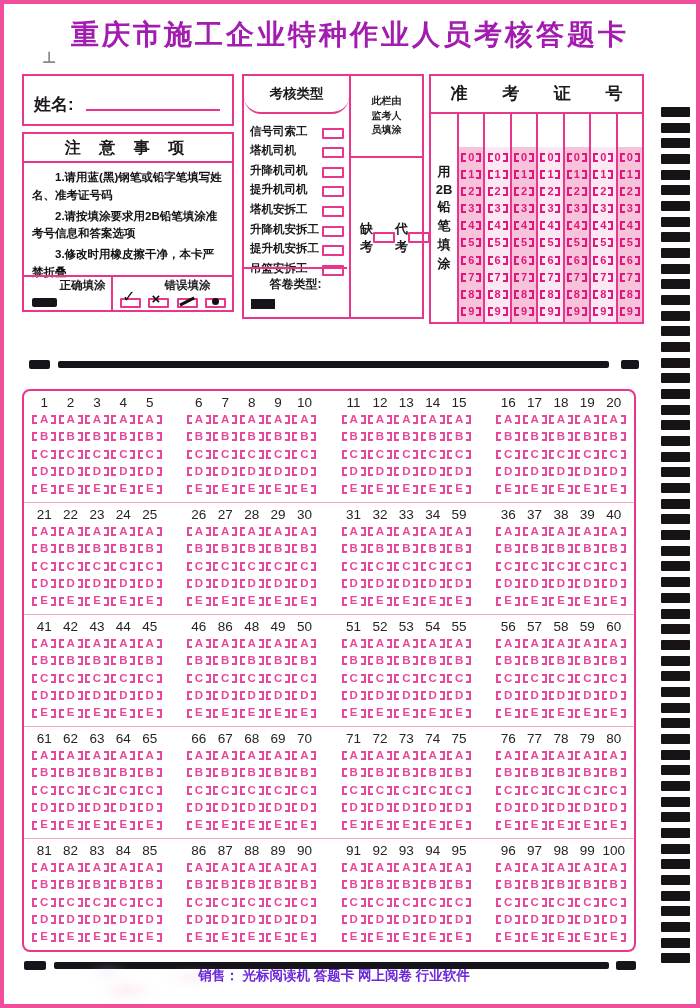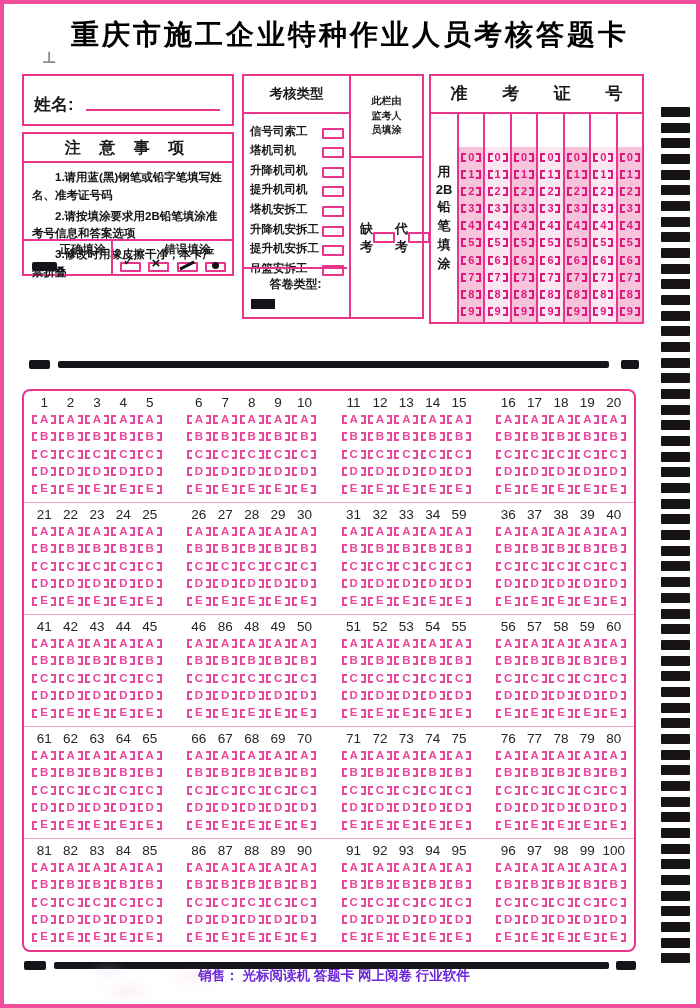--- a/index.html
+++ b/index.html
@@ -4,31 +4,31 @@
 <style>
   html,body{margin:0;padding:0;background:#fff;}
   .page{position:relative;width:700px;height:1008px;box-sizing:border-box;
     background:#fff;border:4px solid var(--edge);overflow:hidden;
     font-family:"Liberation Sans","DejaVu Sans",sans-serif;color:var(--ink);}
   .abs{position:absolute;box-sizing:border-box;}
   .box{position:absolute;box-sizing:border-box;border:2px solid var(--mag);background:#fff;}
 
   
   .title{left:0;top:12px;width:100%;text-align:center;font-size:28px;font-weight:bold;
-    letter-spacing:3px;color:#000000;}
+    letter-spacing:3px;color:#a21caf;}
   .regmark{left:38px;top:44px;font-size:16px;color:#8a8a8a;font-weight:bold;}
 
   
   .name-box{left:18px;top:70px;width:212px;height:52px;}
   .name-label{position:absolute;left:10px;bottom:8px;font-size:17px;font-weight:bold;}
   .name-line{position:absolute;left:62px;right:12px;bottom:13px;height:0;
     border-bottom:2px solid var(--mag);}
 
   
-  .notice-box{left:18px;top:128px;width:212px;height:144px;}
+  .notice-box{left:18px;top:128px;width:212px;height:180px;}
   .n-head{height:27px;line-height:27px;text-align:center;font-size:16px;font-weight:bold;
     letter-spacing:7px;border-bottom:2px solid var(--mag);}
   .n-body{padding:6px 8px 0 8px;font-size:11.5px;line-height:1.55;color:#121212;}
   .n-body p{margin:0 0 3px 0;text-indent:2em;font-weight:600;}
   .n-foot{position:absolute;left:0;right:0;bottom:0;height:33px;border-top:2px solid var(--mag);
     display:flex;}
   .n-correct{width:87px;border-right:2px solid var(--mag);position:relative;}
   .n-wrong{flex:1;position:relative;}
   .n-cap{display:block;text-align:center;font-size:11.5px;font-weight:600;margin-top:1px;padding-left:30px;}
   .cmark{position:absolute;left:8px;bottom:3px;width:25px;height:9px;background:#17131a;border-radius:2px;}
@@ -38,21 +38,21 @@
   .wm b{position:absolute;color:#101010;font-weight:bold;}
   .wm.check b{left:3px;top:-10px;font-size:16px;}
   .wm.cross b{left:4px;top:-7px;font-size:15px;}
   .wm.slash b{left:3px;top:3px;width:16px;height:2.6px;background:#101010;transform:rotate(-27deg);}
   .wm.dot b{left:8px;top:1px;width:7px;height:7px;border-radius:50%;background:#101010;}
 
   
   .mid-box{left:238px;top:70px;width:182px;height:245px;}
   .m-left{position:absolute;left:0;top:0;width:107px;height:100%;border-right:2px solid var(--mag);box-sizing:border-box;}
   .m-head{height:36px;line-height:36px;text-align:center;font-size:13.5px;font-weight:bold;
-    border-bottom:2px solid var(--mag);}
+    border-bottom:2px solid var(--mag);border-radius:17px;}
   .m-items{padding:5px 5px 0 6px;}
   .m-item{display:flex;justify-content:space-between;align-items:flex-end;height:19.6px;
     font-size:11.5px;font-weight:600;white-space:nowrap;}
   .slot{width:18px;height:7px;border:2px solid var(--mag);border-radius:1px;flex:none;}
   .m-paper{position:absolute;left:0;right:2px;bottom:0;height:48px;border-top:2px solid var(--mag);}
   .m-paper-label{display:block;text-align:center;font-size:12px;font-weight:600;margin-top:7px;}
   .pmark{position:absolute;left:7px;bottom:8px;width:24px;height:10px;background:#17131a;}
   .m-right{position:absolute;left:107px;right:0;top:0;bottom:0;}
   .inv-head{height:80px;border-bottom:2px solid var(--mag);display:flex;flex-direction:column;
     justify-content:center;align-items:center;font-size:10px;font-weight:bold;line-height:1.45;}

